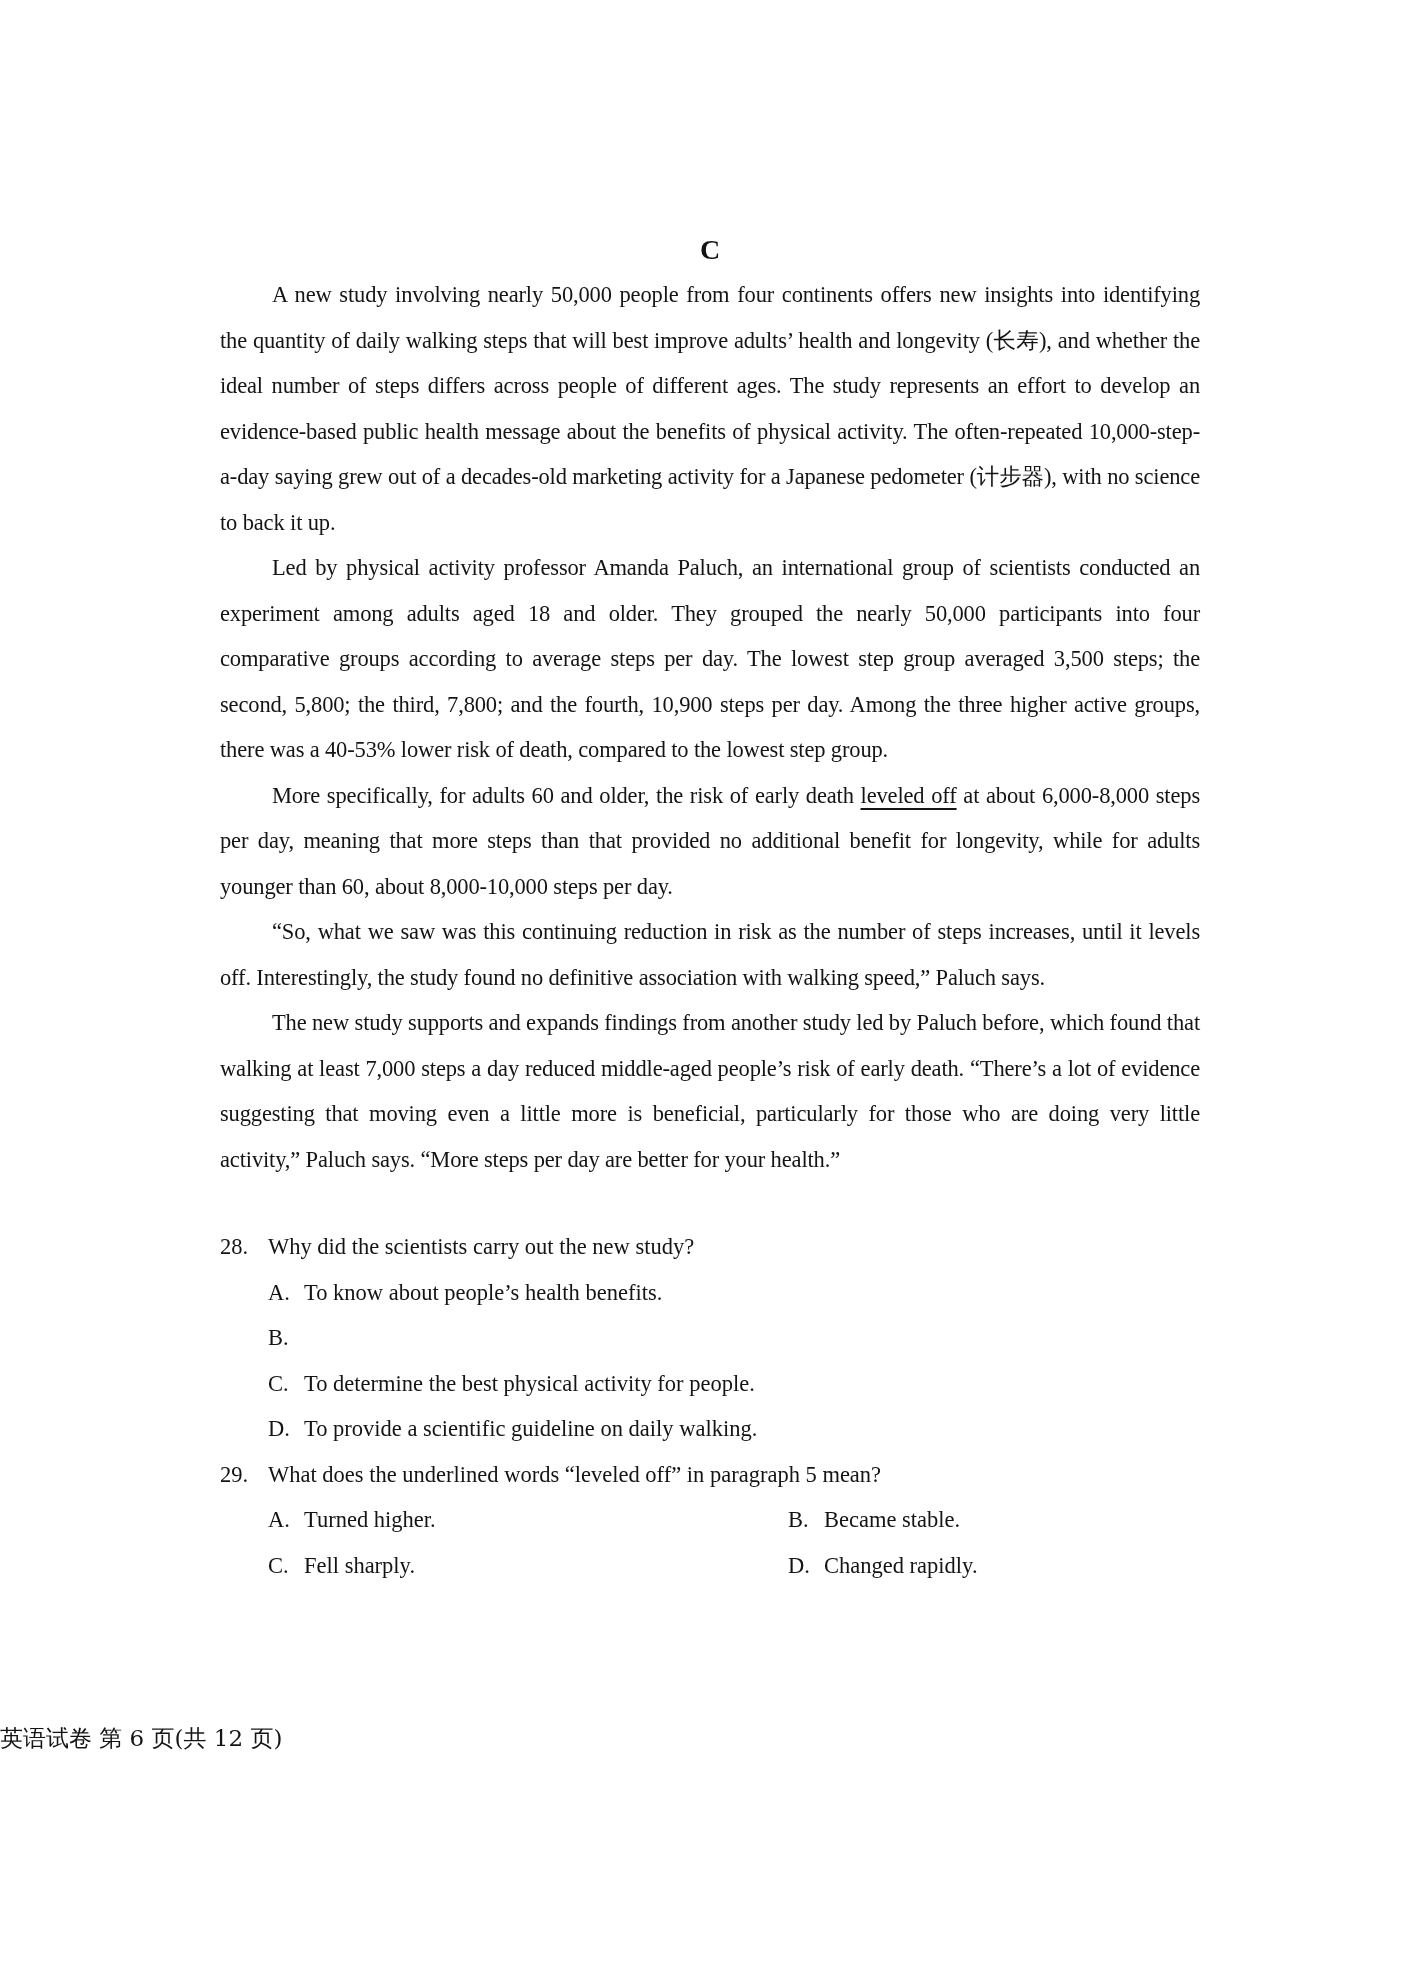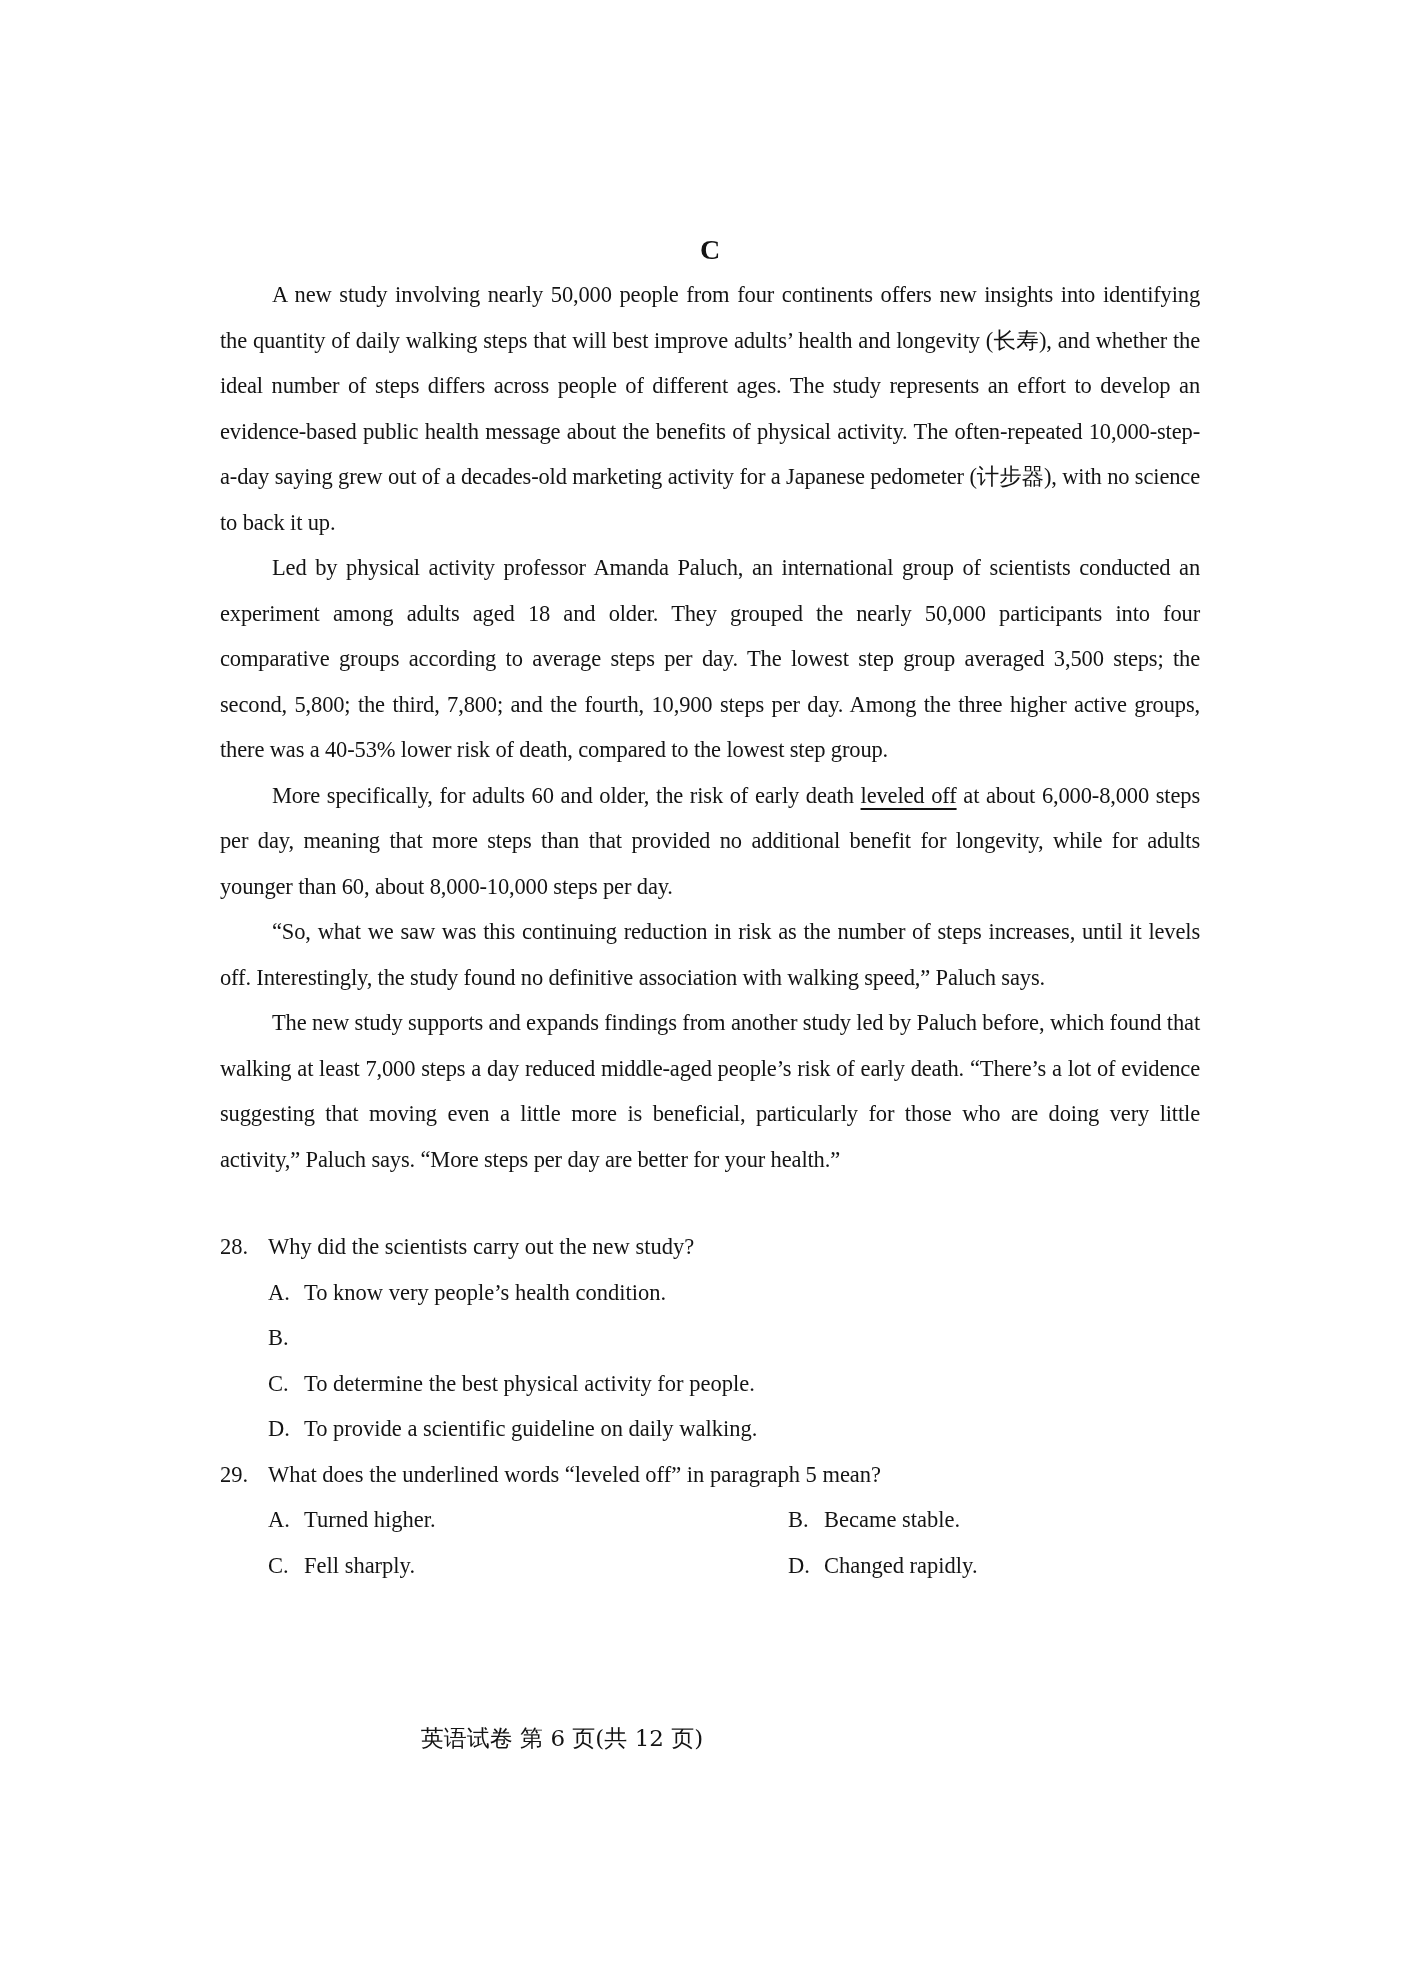--- a/index.html
+++ b/index.html
@@ -70,21 +70,21 @@
     }
     .options.grid {
       display: grid;
       grid-template-columns: 520px 1fr;
     }
     .footer {
       position: absolute;
       left: 0;
       width: 1124px;
       top: 1722px;
-      text-align: center;
+      text-align: left;
       font-size: 23px;
       line-height: 32px;
       font-family: "DejaVu Serif", "Liberation Serif", serif;
     }
     .option, .q-stem { cursor: default; align-items: flex-end; }
   </style>
 </head>
 <body>
 
 <div class="page">
@@ -100,21 +100,21 @@
 
   <div class="questions">
     <div class="question">
       <div class="q-stem">
         <span class="q-num">28.</span>
         <span>Why did the scientists carry out the new study?</span>
       </div>
       <div class="options">
         <div class="option">
           <span class="opt-letter">A.</span>
-          <span>To know very people’s health condition.</span>
+          <span>To know about people’s health benefits.</span>
         </div>
         <div class="option">
           <span class="opt-letter">B.</span>
         </div>
         <div class="option">
           <span class="opt-letter">C.</span>
           <span>To determine the best physical activity for people.</span>
         </div>
         <div class="option">
           <span class="opt-letter">D.</span>

